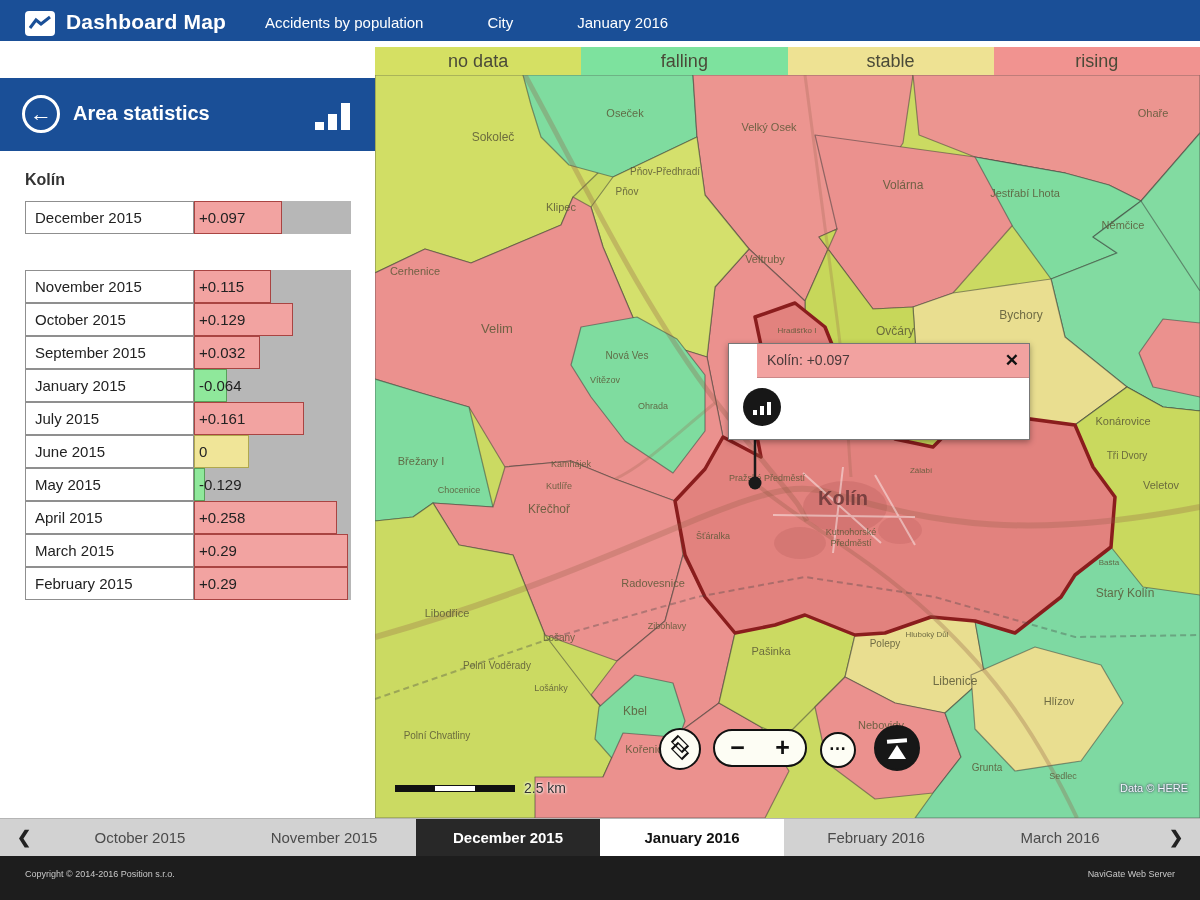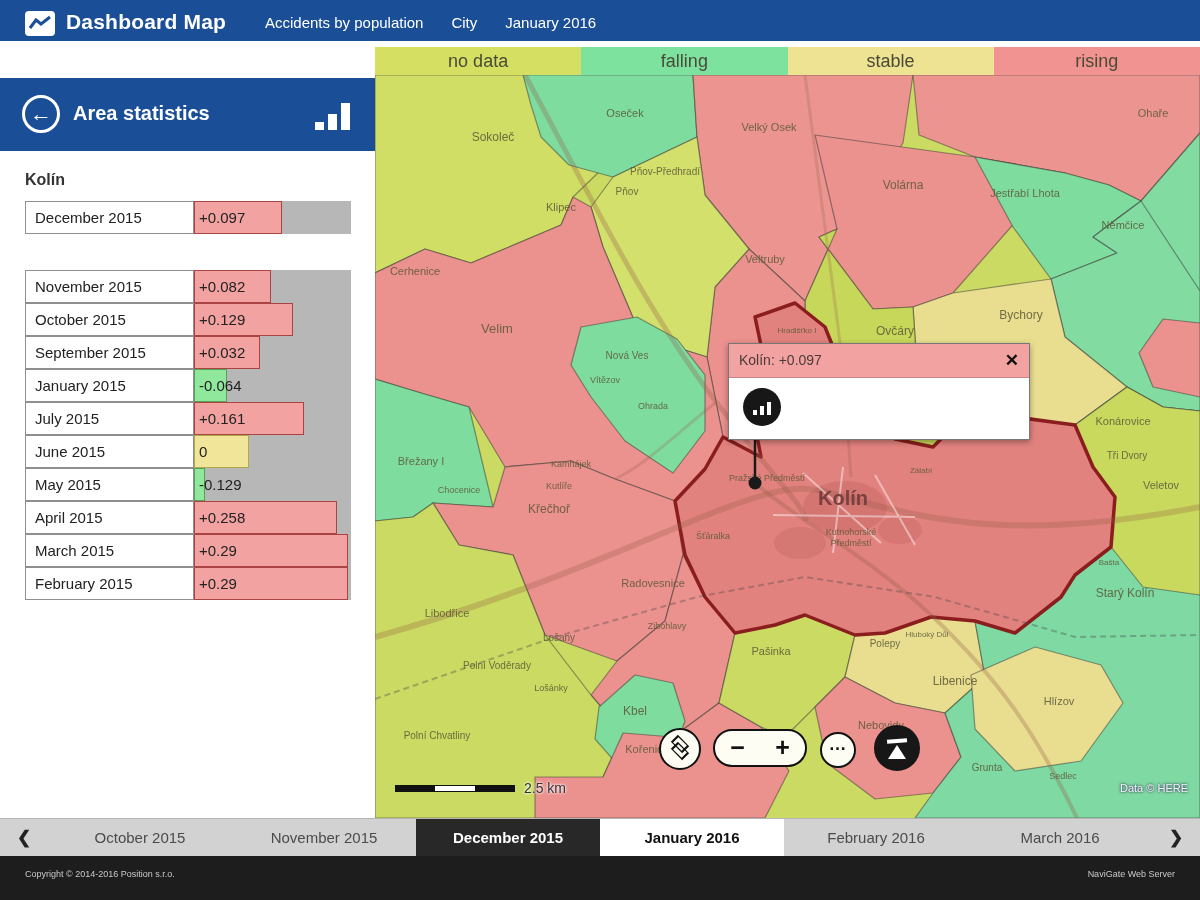--- a/index.html
+++ b/index.html
@@ -2,21 +2,21 @@
 <html><head>
 <meta charset="utf-8">
 <style>
   * { margin:0; padding:0; box-sizing:border-box; }
   html,body { width:1200px; height:900px; overflow:hidden; font-family:"Liberation Sans", sans-serif; background:#fff; }
 
   
   .topbar { position:absolute; left:0; top:0; width:1200px; height:41px; background:#1a4f97; color:#fff; }
   .logo { position:absolute; left:24px; top:10px; width:32px; height:27px; }
   .app-title { position:absolute; left:66px; top:10px; font-size:21px; font-weight:bold; letter-spacing:.2px; }
-  .topmenu { position:absolute; left:265px; top:14px; display:flex; gap:28px; font-size:15px; }
+  .topmenu { position:absolute; left:265px; top:14px; display:flex; gap:64px; font-size:15px; }
   .topmenu span { cursor:default; }
 
   
   .sidebar { position:absolute; left:0; top:47px; width:375px; height:771px; background:#fff; }
   .side-header { position:absolute; left:0; top:31px; width:375px; height:73px; background:#1a4f97; color:#fff; }
   .back-btn { position:absolute; left:22px; top:17px; width:38px; height:38px; border:3px solid #fff; border-radius:50%; color:#fff; font-size:22px; font-weight:bold; text-align:center; line-height:32px; }
   .side-title { position:absolute; left:73px; top:24px; font-size:20px; font-weight:bold; }
   .chart-icon { position:absolute; right:25px; top:22px; display:flex; align-items:flex-end; gap:4px; height:30px; }
   .chart-icon i { display:block; background:#fff; width:9px; }
   .region-title { position:absolute; left:25px; top:124px; font-size:16px; font-weight:bold; color:#333; }
@@ -29,21 +29,21 @@
   .stat-bar { position:absolute; left:0; top:0; height:33px; }
   .stat-val { position:absolute; left:5px; top:0; height:33px; line-height:33px; font-size:15px; color:#222; white-space:nowrap; }
 
   
   .maparea { position:absolute; left:375px; top:47px; width:825px; height:771px; }
   .legend { display:flex; width:825px; height:28px; }
   .legend-cell { flex:1; font-size:18px; color:#4a4a38; text-align:center; line-height:28px; }
   .mapwrap { position:relative; width:825px; height:743px; overflow:hidden; background:#cbda62; }
   .mapwrap svg { display:block; }
 
-  .popup { position:absolute; left:353px; top:268px; width:302px; height:97px; background:#fff; border:1px solid #777; box-shadow:0 2px 6px rgba(0,0,0,.35); }
+  .popup { position:absolute; left:353px; top:268px; width:302px; height:97px; background:#fff; border:1px solid #777; box-shadow:0 2px 6px rgba(0,0,0,.35);padding-left:28px; }
   .popup-head { position:relative; height:34px; background:#f2a2a0; border-bottom:1px solid #c88; }
   .popup-title { position:absolute; left:10px; top:8px; font-size:14px; color:#4a3a3a; }
   .popup-close { position:absolute; right:10px; top:6px; font-size:17px; font-weight:bold; color:#111; cursor:default; }
   .popup-chart-btn { position:absolute; left:14px; top:44px; width:38px; height:38px; background:#171717; border-radius:50%; display:flex; align-items:flex-end; justify-content:center; gap:3px; padding-bottom:11px; }
   .popup-chart-btn i { display:block; width:4px; background:#fff; }
 
   .ctrl { position:absolute; background:#fdfdf4; border:2px solid #111; border-radius:50%; }
   .layers-btn { left:284px; top:653px; width:42px; height:42px; }
   .layers-btn .d1,.layers-btn .d2 { position:absolute; left:11px; width:16px; height:16px; border:2.5px solid #111; transform:rotate(45deg) scaleY(.62); }
   .layers-btn .d1 { top:6px; }
@@ -108,21 +108,21 @@
           <div class="stat-bar" style="width: 88px; background: rgb(242, 163, 161); border: 1px solid rgb(169, 68, 66);"></div>
           <span class="stat-val">+0.097</span>
         </div>
       </div>
     </div>
   <div class="rows" id="history-container" style="position: absolute; top: 223px;">
       <div class="stat-row">
         <div class="stat-label">November 2015</div>
         <div class="stat-track">
           <div class="stat-bar" style="width: 77px; background: rgb(242, 163, 161); border: 1px solid rgb(169, 68, 66);"></div>
-          <span class="stat-val">+0.082</span>
+          <span class="stat-val">+0.115</span>
         </div>
       </div>
       <div class="stat-row">
         <div class="stat-label">October 2015</div>
         <div class="stat-track">
           <div class="stat-bar" style="width: 99px; background: rgb(242, 163, 161); border: 1px solid rgb(169, 68, 66);"></div>
           <span class="stat-val">+0.129</span>
         </div>
       </div>
       <div class="stat-row">

